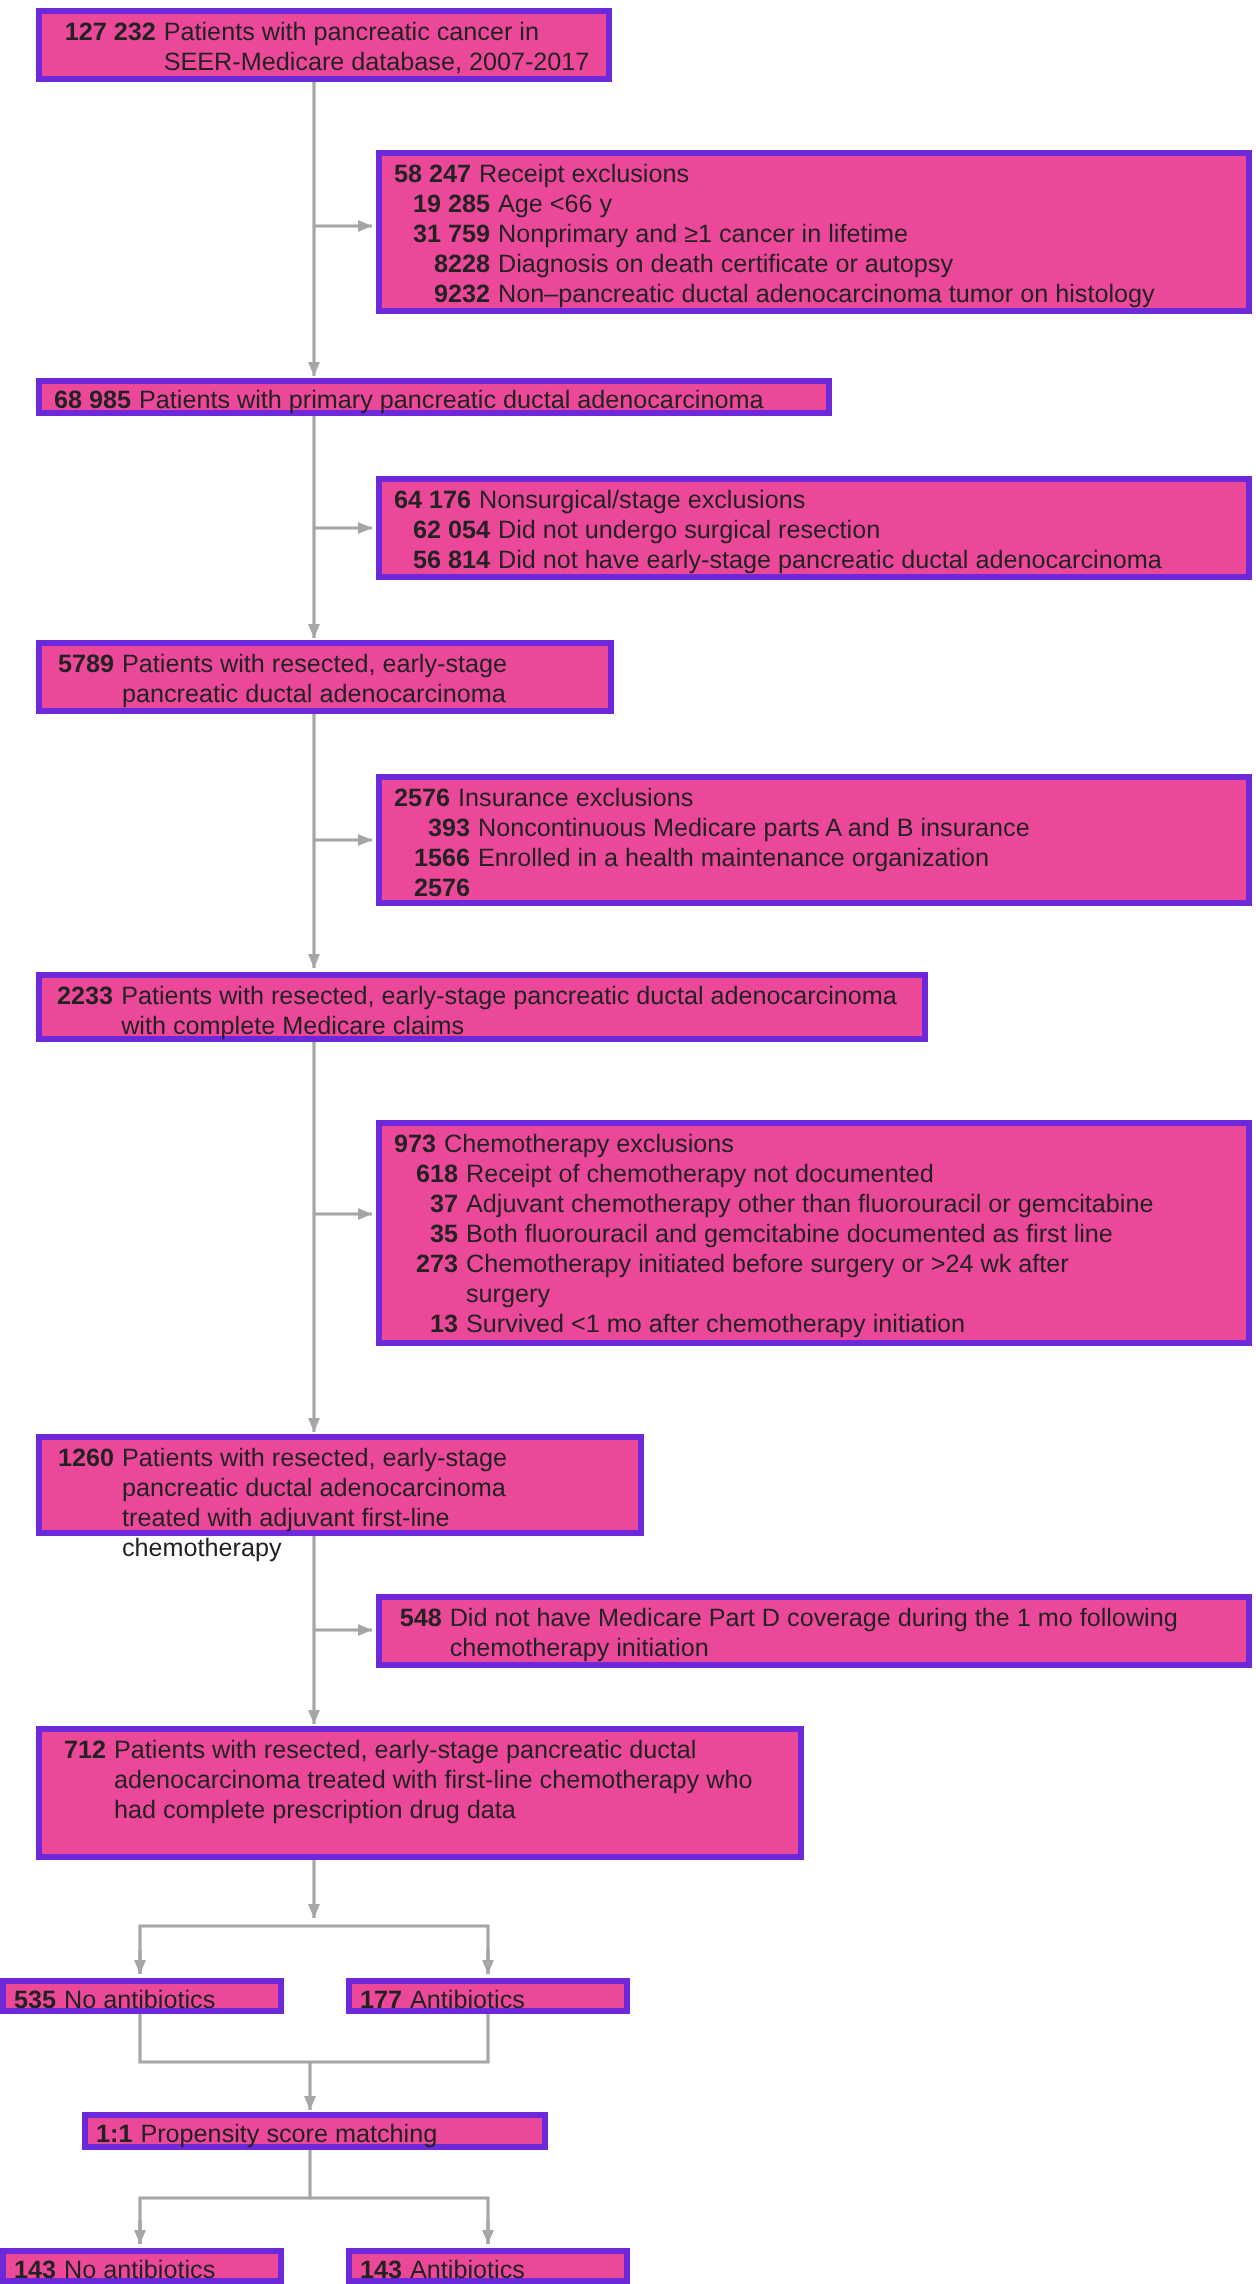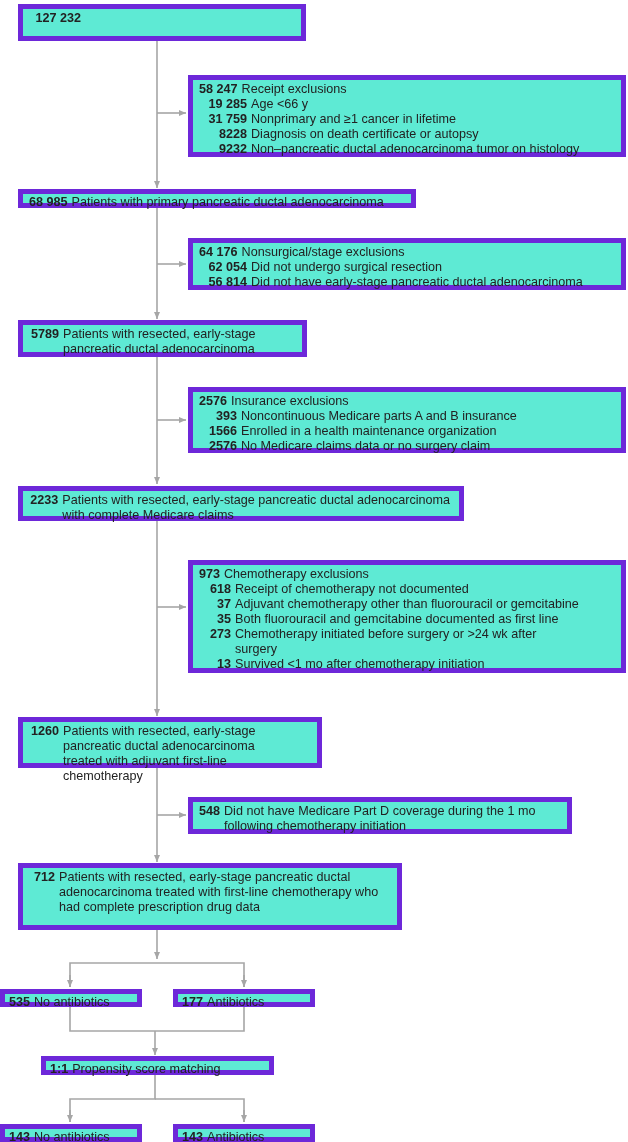--- a/index.html
+++ b/index.html
@@ -1,18 +1,18 @@
 <!DOCTYPE html>
 <html><head>
 <meta charset="utf-8">
 <style>
   html, body { margin:0; padding:0; background:#ffffff; }
   body { width:628px; height:1142px; position:relative; overflow:hidden;
          font-family:"Liberation Sans", sans-serif; color:#222; }
-  .box { position:absolute; background:#5eead4; border:5px solid #6d28d9;
+  .box { position:absolute; background:#ec4899; border:3px solid #6d28d9;
          box-sizing:border-box; font-size:12.6px; line-height:15px; padding:2px 6px; }
   .row { white-space:nowrap; display:flex; }
   .num { font-weight:bold; display:inline-block; text-align:right; margin-right:4px; }
   .txt { display:inline-block; white-space:normal; }
   .center { text-align:center; }
   svg.lines { position:absolute; left:0; top:0; }
 </style>
 </head>
 <body>
 
@@ -42,20 +42,21 @@
     <polyline points="155,1074 155,1099 70,1099 70,1122"></polyline>
     <polyline points="155,1099 244,1099 244,1122"></polyline>
     <line x1="70" y1="1110" x2="70" y2="1122" marker-end="url(#ah)"></line>
     <line x1="244" y1="1110" x2="244" y2="1122" marker-end="url(#ah)"></line>
   </g>
 </svg>
 
 <div class="box" style="left:18px;top:4px;width:288px;height:37px;">
   <div class="row">
       <span class="num" style="width:52px">127 232</span>
+      <span class="txt" style="width:220px">Patients with pancreatic cancer in SEER-Medicare database, 2007-2017</span>
     </div>
 </div>
 
 <div class="box" style="left:188px;top:75px;width:438px;height:82px;">
   <div class="row">
       <span class="num">58 247</span>
       <span>Receipt exclusions</span>
     </div>
   <div class="row" style="padding-left:8px">
       <span class="num" style="width:40px">19 285</span>
@@ -112,21 +113,20 @@
   <div class="row" style="padding-left:8px">
       <span class="num" style="width:30px">393</span>
       <span>Noncontinuous Medicare parts A and B insurance</span>
     </div>
   <div class="row" style="padding-left:8px">
       <span class="num" style="width:30px">1566</span>
       <span>Enrolled in a health maintenance organization</span>
     </div>
   <div class="row" style="padding-left:8px">
       <span class="num" style="width:30px">2576</span>
-      <span>No Medicare claims data or no surgery claim</span>
     </div>
 </div>
 
 <div class="box" style="left:18px;top:486px;width:446px;height:35px;">
   <div class="row">
       <span class="num" style="width:30px">2233</span>
       <span class="txt" style="width:400px">Patients with resected, early-stage pancreatic ductal adenocarcinoma with complete Medicare claims</span>
     </div>
 </div>
 
@@ -157,21 +157,21 @@
     </div>
 </div>
 
 <div class="box" style="left:18px;top:717px;width:304px;height:51px;">
   <div class="row">
       <span class="num" style="width:30px">1260</span>
       <span class="txt" style="width:220px">Patients with resected, early-stage pancreatic ductal adenocarcinoma treated with adjuvant first-line chemotherapy</span>
     </div>
 </div>
 
-<div class="box" style="left:188px;top:797px;width:384px;height:37px;">
+<div class="box" style="left:188px;top:797px;width:438px;height:37px;">
   <div class="row">
       <span class="num" style="width:24px">548</span>
       <span class="txt" style="width:395px">Did not have Medicare Part D coverage during the 1 mo following chemotherapy initiation</span>
     </div>
 </div>
 
 <div class="box" style="left:18px;top:863px;width:384px;height:67px;">
   <div class="row">
       <span class="num" style="width:26px">712</span>
       <span class="txt" style="width:330px">Patients with resected, early-stage pancreatic ductal adenocarcinoma treated with first-line chemotherapy who had complete prescription drug data</span>

